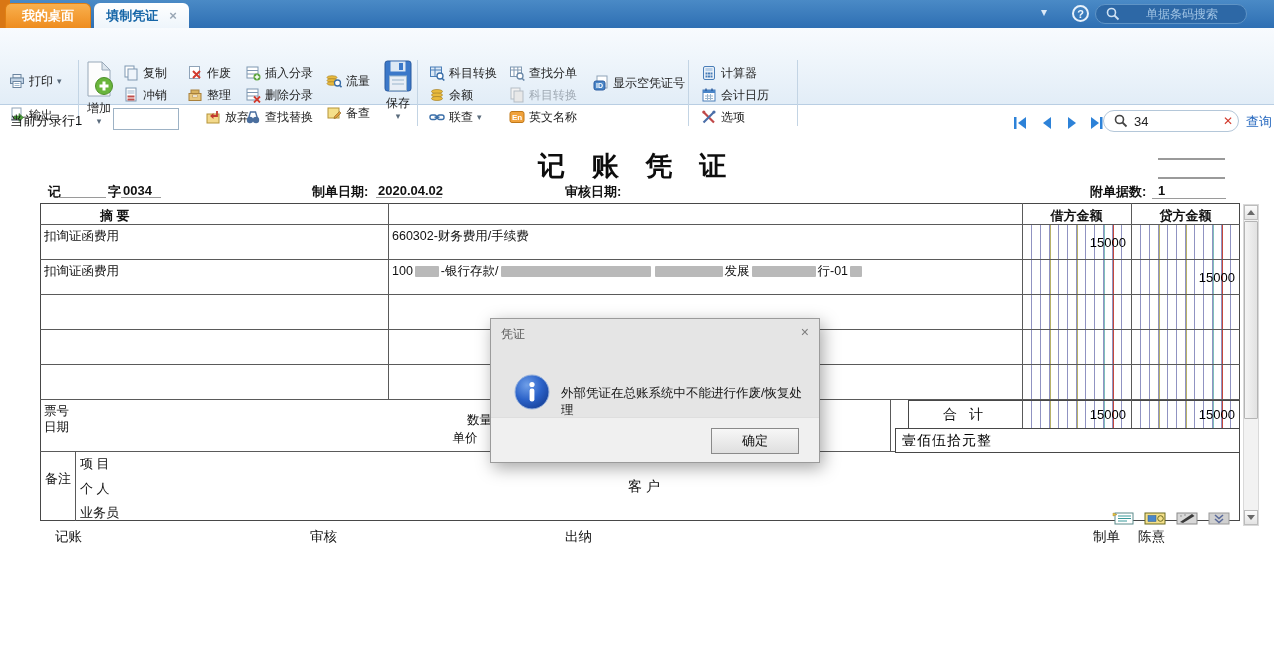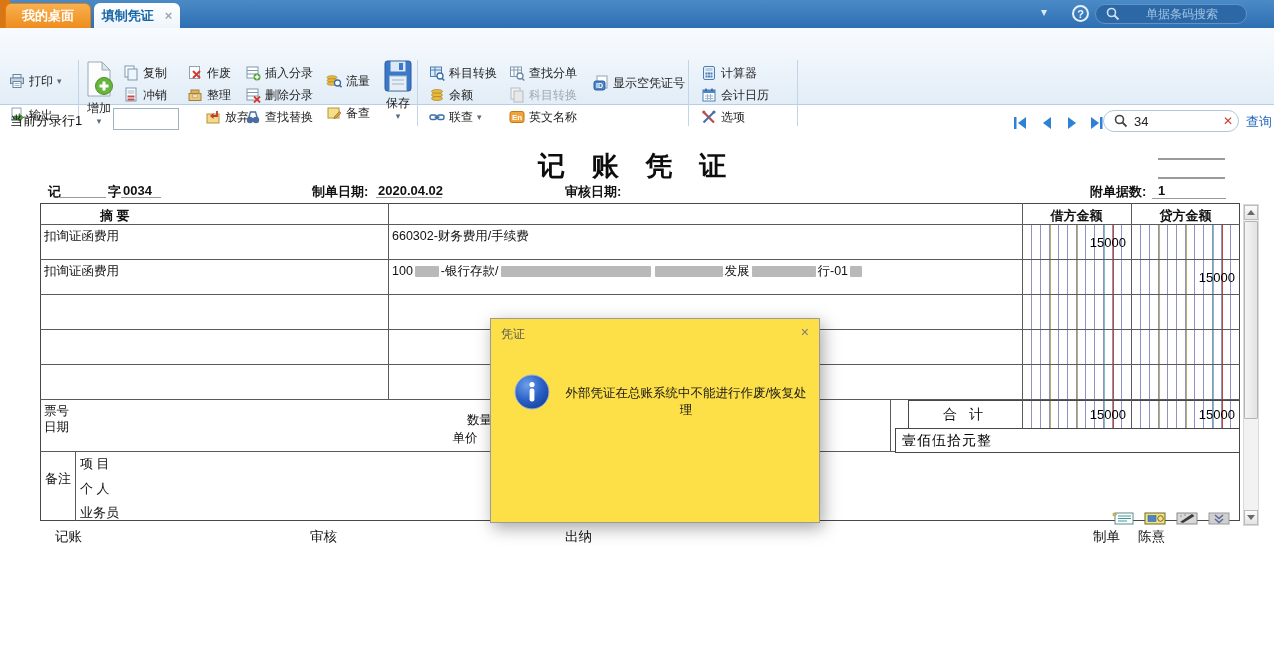--- a/index.html
+++ b/index.html
@@ -7,21 +7,21 @@
   body { font-family:"Liberation Sans","DejaVu Sans",sans-serif; }
   #app { position:relative; width:1274px; height:652px; background:#fff; overflow:hidden; }
 
   
   .topbar { position:absolute; left:0; top:0; width:1274px; height:28px;
             background:linear-gradient(#4a8ac6,#2e6fb3); }
   .tab-orange-sliver { position:absolute; left:0; top:0; width:10px; height:28px; background:#d97714; }
   .tab { position:absolute; top:3px; height:25px; border-radius:6px 6px 0 0;
          display:flex; align-items:center; justify-content:center; font-size:13px; font-weight:bold;text-align:center; }
   .tab-desktop { left:5px; width:86px; background:linear-gradient(#f9b04e,#ee8c1f); color:#fff; border:1px solid #e07f12; border-bottom:none; }
-  .tab-active { left:94px; width:86px; background:linear-gradient(#ffffff,#eef5fb); color:#1565a7; gap:11px; }
+  .tab-active { left:94px; width:95px; background:linear-gradient(#ffffff,#eef5fb); color:#1565a7; gap:11px; }
   .tab-close { color:#9aa7b5; font-weight:bold; font-size:13px; }
   .top-caret { position:absolute; left:1041px; top:5px; color:#dbe9f7; font-size:12px; }
   .help-circle { position:absolute; left:1072px; top:5px; width:17px; height:17px; border-radius:50%;
                  border:2px solid #e7f1fb; color:#eef6fd; font-size:11px; font-weight:bold;
                  display:flex; align-items:center; justify-content:center; }
   .barcode-pill { position:absolute; left:1095px; top:4px; width:152px; height:20px; border-radius:10px;
                   background:#2d68a6; border:1px solid #5f94c6; display:flex; align-items:center; gap:6px; padding:0 8px; }
   .barcode-pill input { background:transparent; border:none; outline:none; color:#cfe2f4; font-size:12px; width:110px;
                         font-family:"Liberation Sans","DejaVu Sans",sans-serif;text-align:center; }
   .barcode-pill input::placeholder { color:#9fc3e4; }
@@ -87,22 +87,22 @@
   .sthumb { position:absolute; left:0; top:16px; width:14px; height:198px; background:linear-gradient(90deg,#f4f4f4,#e2e2e2);
             border:1px solid #b5b5b5; border-radius:1px; }
   .tri { width:0; height:0; }
   .tri-up { border-left:4px solid transparent; border-right:4px solid transparent; border-bottom:5px solid #6a6a6a; }
   .tri-down { border-left:4px solid transparent; border-right:4px solid transparent; border-top:5px solid #6a6a6a; }
 
   .mini-icons { position:absolute; top:511px; display:flex; gap:10px; }
   .mini-icons svg { width:22px; height:13px; }
 
   
-  .dialog { position:absolute; left:490px; top:318px; width:330px; height:205px; background:#fde047;
-            border:1px solid #9b9b9b; box-shadow:3px 5px 16px rgba(0,0,0,.35); z-index:10;text-align:center; }
+  .dialog { position:absolute; left:490px; top:318px; width:330px; height:145px; background:#e5e5e5;
+            border:1px solid #9b9b9b; box-shadow:3px 5px 16px rgba(0,0,0,.35); z-index:10; }
   .dlg-title { position:absolute; left:10px; top:7px; font-size:12px; color:#5a5a5a; }
   .dlg-close { position:absolute; right:10px; top:5px; font-size:14px; color:#7c7c7c; }
   .dlg-msg { position:absolute; left:70px; top:66px; width:250px; font-size:12.5px; color:#161616; }
   .dlg-footer { position:absolute; left:0; bottom:0; width:100%; height:45px; background:#f0f0f0; border-top:1px solid #dedede; }
   .dlg-btn { position:absolute; right:20px; top:10px; width:88px; height:26px; background:linear-gradient(#f7f7f7,#dfdfdf);
              border:1px solid #8a8a8a; font-size:13px; color:#111; display:flex; align-items:center; justify-content:center; }
   .info-ic { position:absolute; left:22px; top:54px; }
 </style>
 </head>
 <body>
@@ -599,15 +599,18 @@
               <stop offset="55%" stop-color="#2b62c8"></stop>
               <stop offset="100%" stop-color="#163f96"></stop>
           </radialGradient>
         </defs>
         <circle cx="19" cy="19" r="17" fill="url(#ig)" stroke="#9ab4dd"></circle>
         <circle cx="19" cy="11.5" r="2.6" fill="#fff"></circle>
         <rect x="16.6" y="15.5" width="4.8" height="13" rx="2.2" fill="#fff"></rect>
       </svg>
     </span>
     <div class="dlg-msg">外部凭证在总账系统中不能进行作废/恢复处理</div>
+    <div class="dlg-footer">
+      <div class="dlg-btn">确定</div>
+    </div>
   </div>
 
 </div>
 
 </body></html>

